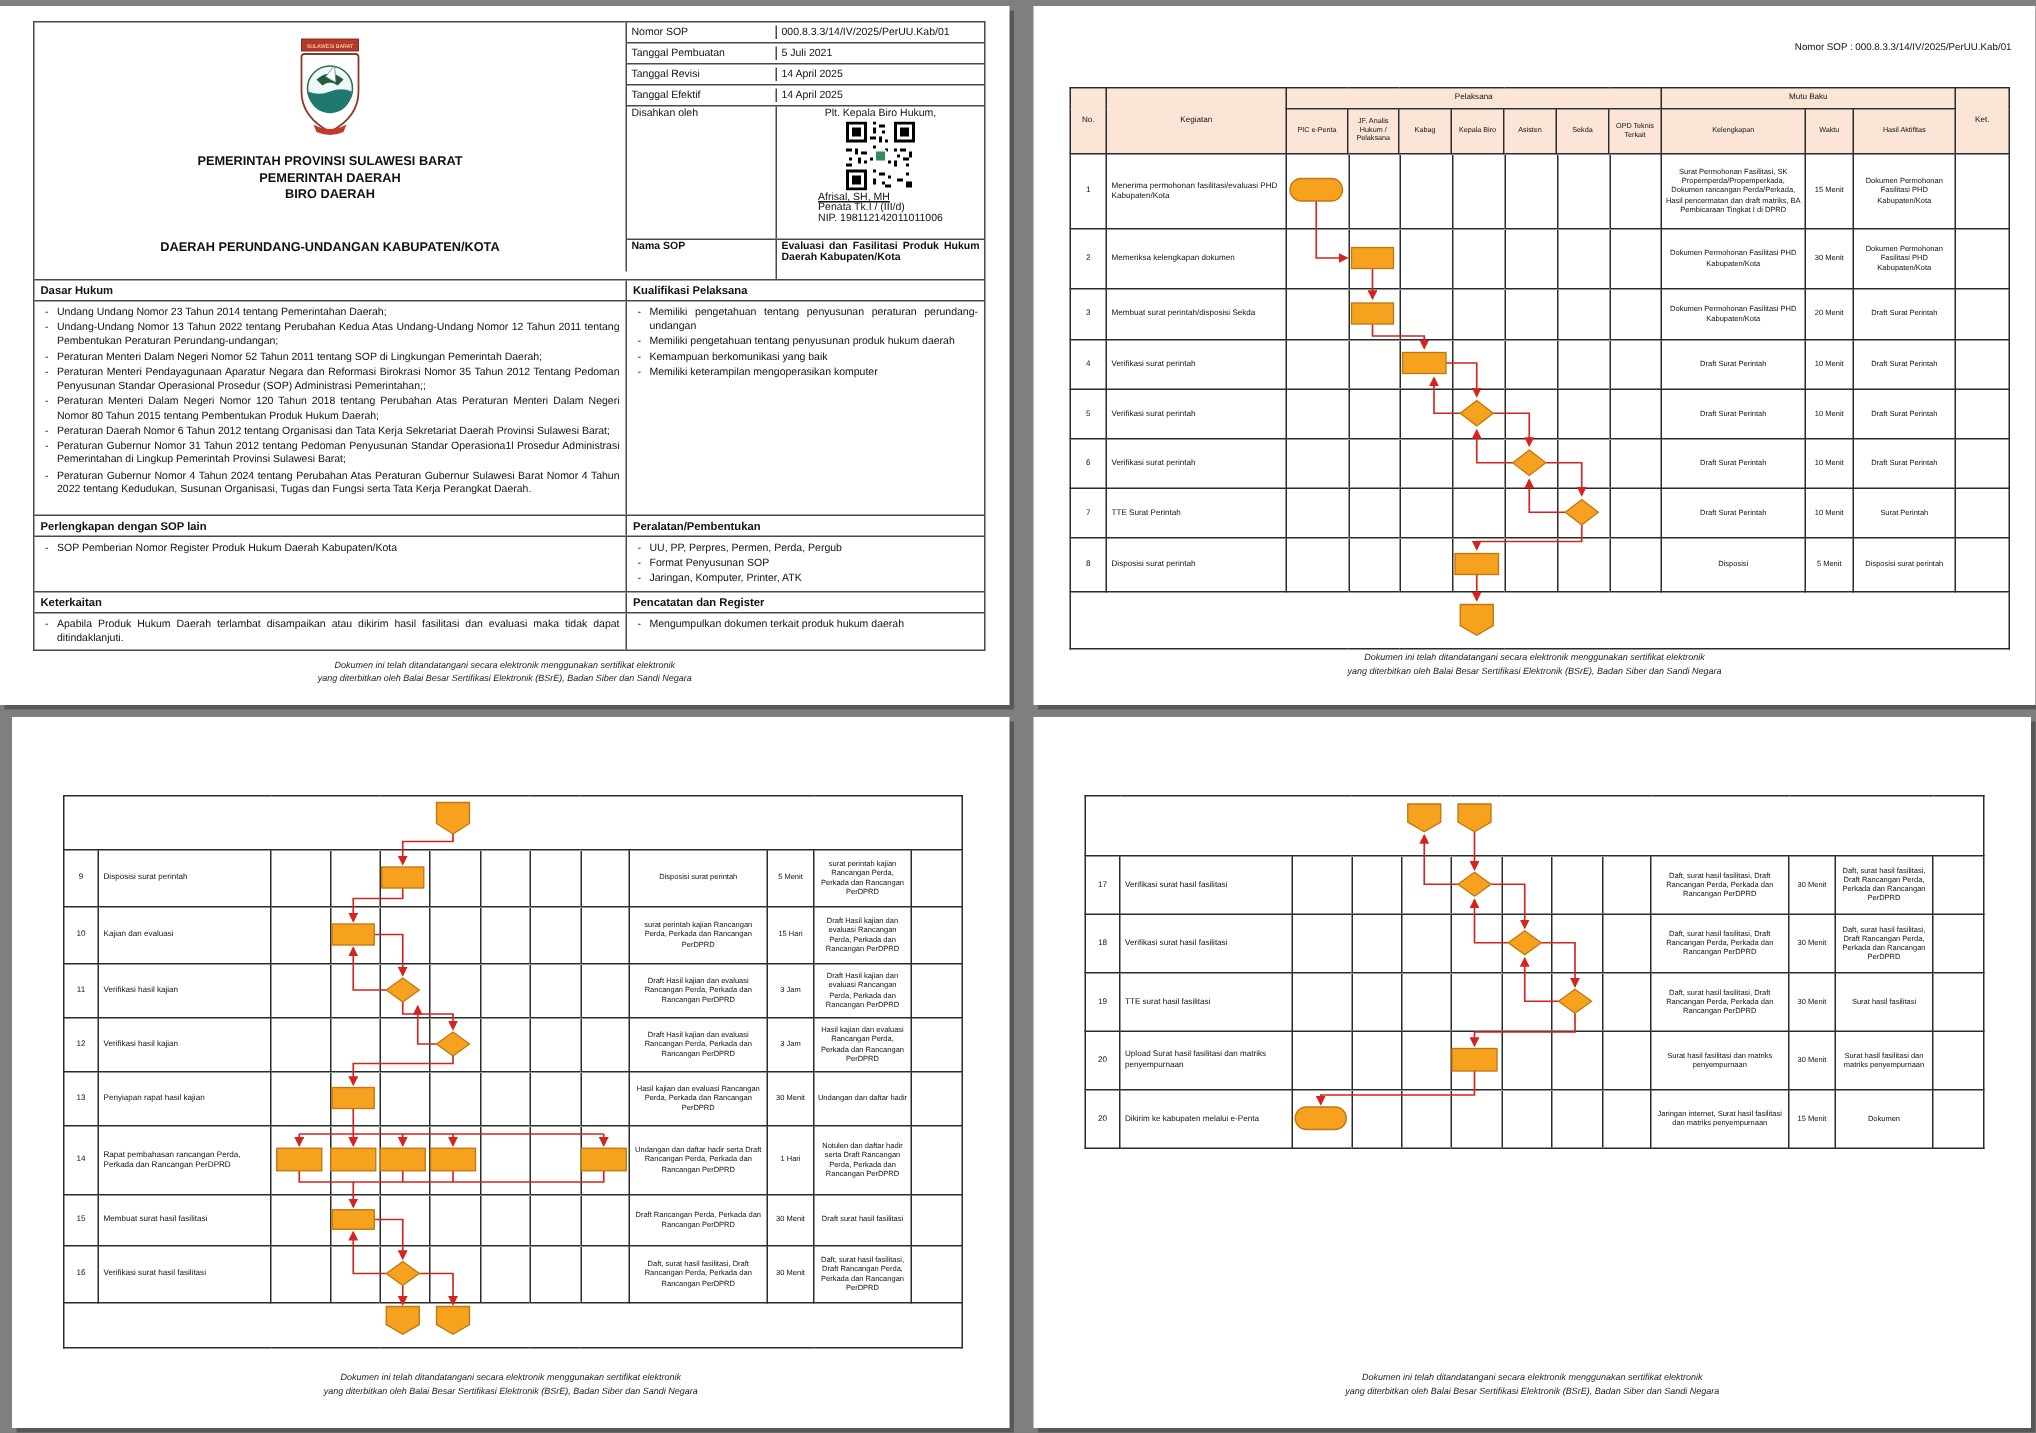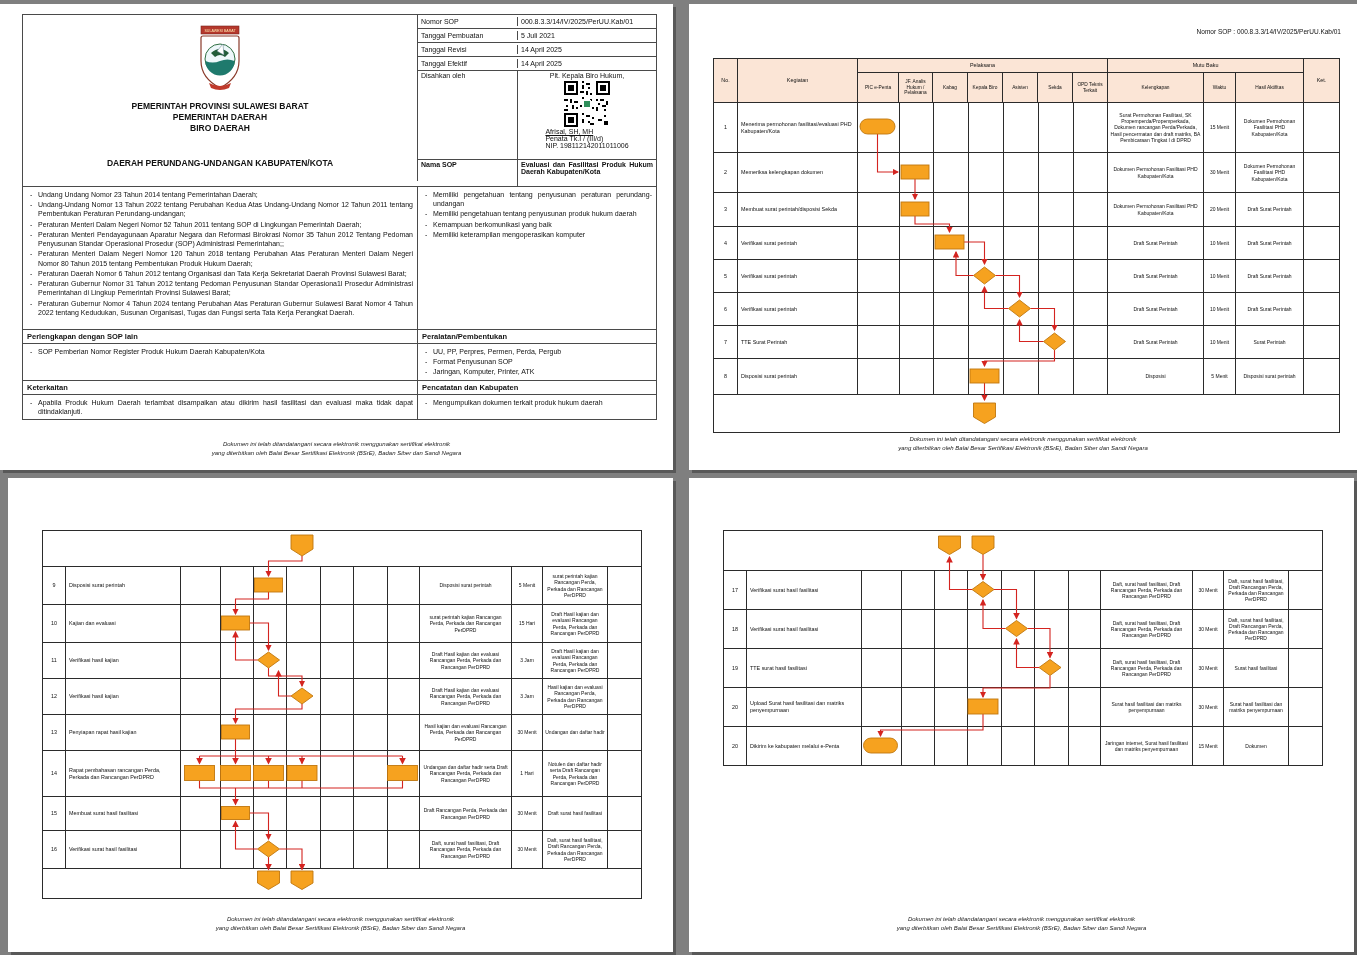--- a/index.html
+++ b/index.html
@@ -163,20 +163,24 @@
             </div>
           </div>
         </div>
         <div class="mrow nsop">
           <div class="mlabel bold">Nama SOP</div>
           <div class="mval bold" style="text-align:justify">Evaluasi dan Fasilitasi Produk Hukum Daerah Kabupaten/Kota</div>
         </div>
       </div>
     </div>
 
+    <div class="secline">
+      <div class="sl shead">Dasar Hukum</div>
+      <div class="sr shead">Kualifikasi Pelaksana</div>
+    </div>
     <div class="secline" style="border-top-width:1px">
       <div class="sl" style="height:142px">
         <div class="bl">Undang Undang Nomor 23 Tahun 2014 tentang Pemerintahan Daerah;</div>
         <div class="bl">Undang-Undang Nomor 13 Tahun 2022 tentang Perubahan Kedua Atas Undang-Undang Nomor 12 Tahun 2011 tentang Pembentukan Peraturan Perundang-undangan;</div>
         <div class="bl">Peraturan Menteri Dalam Negeri Nomor 52 Tahun 2011  tentang SOP di Lingkungan Pemerintah Daerah;</div>
         <div class="bl">Peraturan Menteri Pendayagunaan Aparatur Negara dan Reformasi Birokrasi Nomor 35 Tahun 2012 Tentang Pedoman Penyusunan Standar Operasional Prosedur (SOP) Administrasi Pemerintahan;;</div>
         <div class="bl">Peraturan Menteri Dalam Negeri Nomor 120 Tahun 2018 tentang Perubahan Atas Peraturan Menteri Dalam Negeri Nomor 80 Tahun 2015 tentang Pembentukan Produk Hukum Daerah;</div>
         <div class="bl">Peraturan Daerah Nomor 6 Tahun 2012 tentang Organisasi dan Tata Kerja Sekretariat Daerah  Provinsi Sulawesi Barat;</div>
         <div class="bl">Peraturan Gubernur Nomor 31 Tahun 2012 tentang Pedoman Penyusunan Standar Operasiona1l Prosedur Administrasi Pemerintahan di Lingkup Pemerintah Provinsi Sulawesi Barat;</div>
         <div class="bl">Peraturan Gubernur Nomor 4 Tahun 2024 tentang Perubahan Atas Peraturan Gubernur Sulawesi Barat Nomor 4 Tahun 2022 tentang Kedudukan, Susunan Organisasi, Tugas dan Fungsi serta Tata Kerja Perangkat Daerah.</div>
@@ -197,21 +201,21 @@
         <div class="bl">SOP Pemberian Nomor Register Produk Hukum Daerah Kabupaten/Kota</div>
       </div>
       <div class="sr">
         <div class="bl">UU, PP, Perpres, Permen, Perda, Pergub</div>
         <div class="bl">Format Penyusunan SOP</div>
         <div class="bl">Jaringan, Komputer, Printer, ATK</div>
       </div>
     </div>
     <div class="secline">
       <div class="sl shead">Keterkaitan</div>
-      <div class="sr shead">Pencatatan dan Kabupaten</div>
+      <div class="sr shead">Pencatatan dan Register</div>
     </div>
     <div class="secline">
       <div class="sl" style="height:24px">
         <div class="bl">Apabila Produk Hukum Daerah terlambat disampaikan atau dikirim hasil fasilitasi dan evaluasi maka tidak dapat ditindaklanjuti.</div>
       </div>
       <div class="sr">
         <div class="bl">Mengumpulkan dokumen terkait produk hukum daerah</div>
       </div>
     </div>
   </div>

